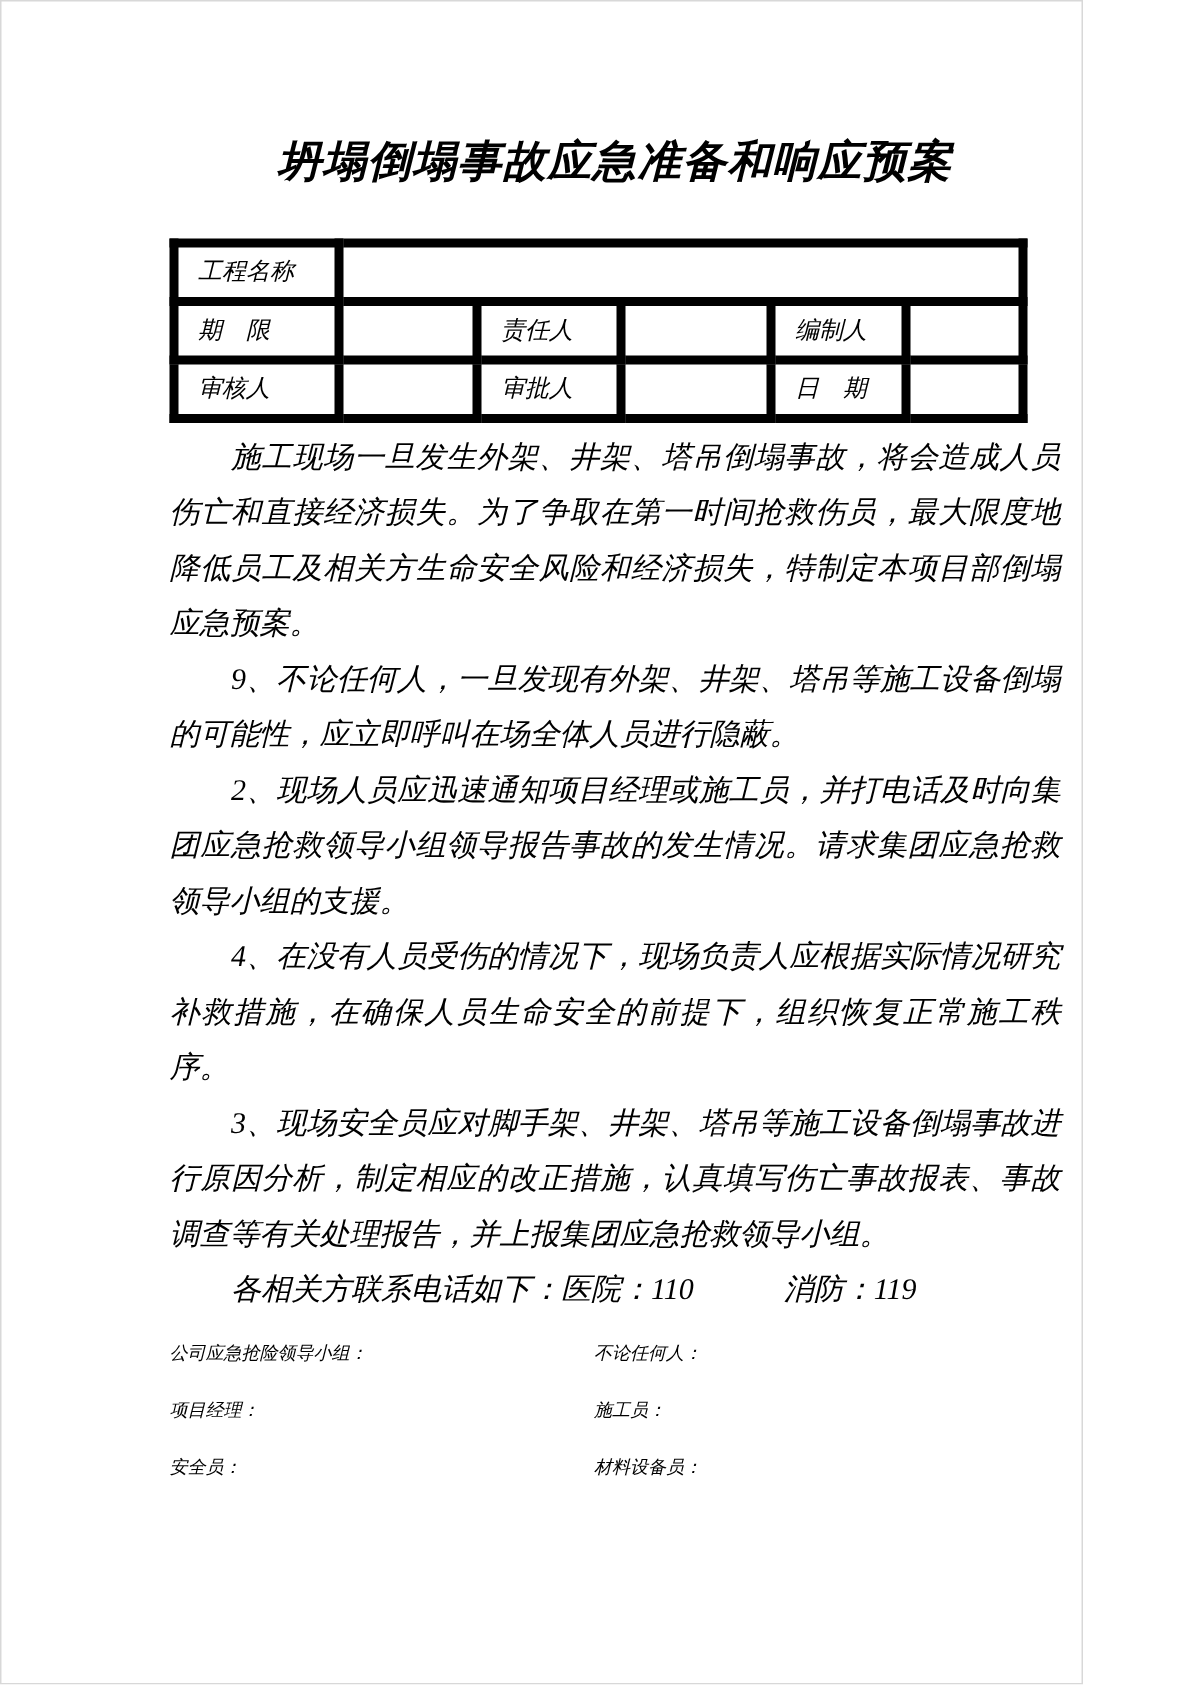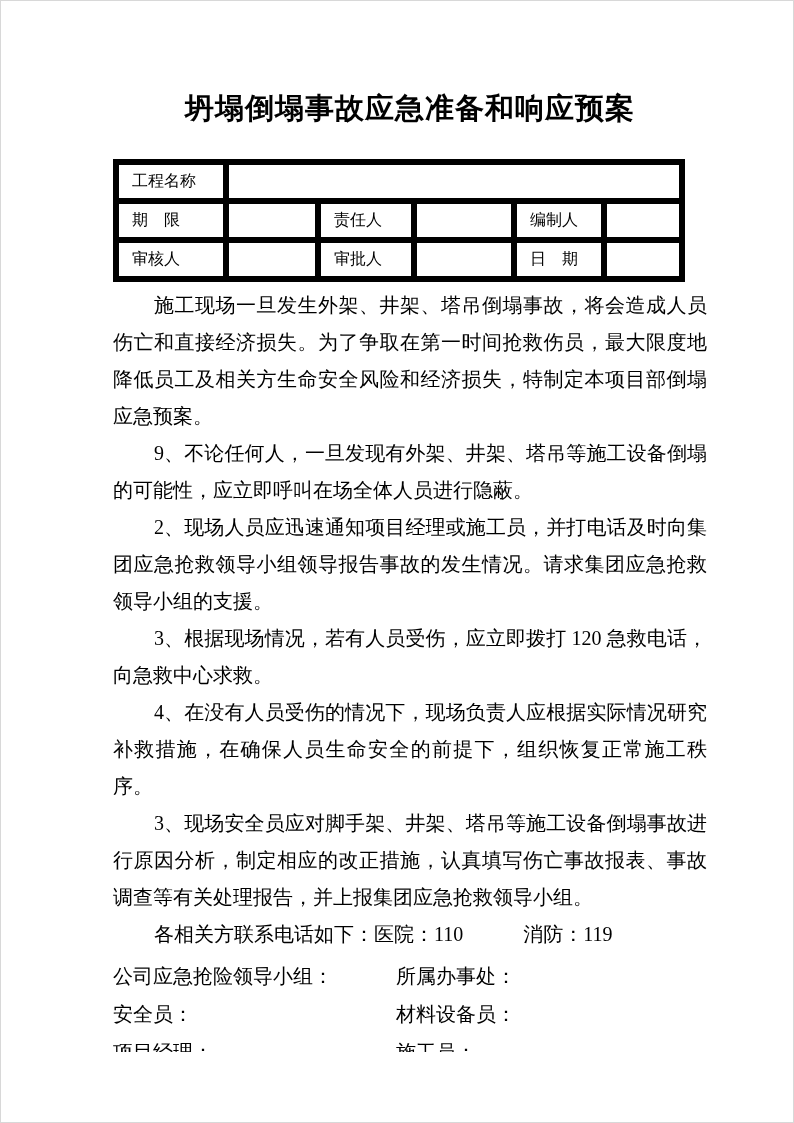--- a/index.html
+++ b/index.html
@@ -4,24 +4,25 @@
 <style>
   * { margin: 0; padding: 0; box-sizing: border-box; }
   html, body { background: #ffffff; }
   body {
     width: 794px; height: 1123px;
     font-family: "Liberation Serif", "DejaVu Serif", serif;
     color: #000000;
   }
   .page {
     position: relative;
-    width: 794px; height: 1123px;
+    width: 722px; height: 1123px;
     background: #ffffff;
     box-shadow: inset 0 0 0 1px #d8d8d8;
     overflow: hidden;
+    font-style: italic;
   }
   
   .content {
     position: absolute; top: 0; left: 0;
     width: 794px; height: 1052px;
     overflow: hidden;
     padding: 88px 87px 0 113px;
   }
   .title {
     font-size: 29px;
@@ -48,21 +49,21 @@
   .doc-body { margin-top: 5px; }
   .para {
     font-size: 20px;
     line-height: 37px;
     text-align: justify;
   }
   .para.indent { text-indent: 41px; }
   .contacts { margin-top: 4px; }
   .contact-row {
     display: flex;
-    font-size: 20px;
+    font-size: 12px;
     line-height: 38px;
   }
   .c-left { flex: 0 0 283px; }
   .c-right { flex: 1; }
 </style>
 </head>
 <body>
 
 <div class="page">
   <div class="content">
@@ -99,36 +100,35 @@
         <td class="label">日　期</td>
         <td class="value"></td>
       </tr>
     </tbody>
       </table>
 
     <div class="doc-body">
       <p class="para indent">施工现场一旦发生外架、井架、塔吊倒塌事故，将会造成人员伤亡和直接经济损失。为了争取在第一时间抢救伤员，最大限度地降低员工及相关方生命安全风险和经济损失，特制定本项目部倒塌应急预案。</p>
       <p class="para indent">9、不论任何人，一旦发现有外架、井架、塔吊等施工设备倒塌的可能性，应立即呼叫在场全体人员进行隐蔽。</p>
       <p class="para indent">2、现场人员应迅速通知项目经理或施工员，并打电话及时向集团应急抢救领导小组领导报告事故的发生情况。请求集团应急抢救领导小组的支援。</p>
-      <p class="para indent">3、根据现场情况，若有人员受伤，应立即拨打 120 急救电话，向急救中心求救。</p>
       <p class="para indent">4、在没有人员受伤的情况下，现场负责人应根据实际情况研究补救措施，在确保人员生命安全的前提下，组织恢复正常施工秩序。</p>
       <p class="para indent">3、现场安全员应对脚手架、井架、塔吊等施工设备倒塌事故进行原因分析，制定相应的改正措施，认真填写伤亡事故报表、事故调查等有关处理报告，并上报集团应急抢救领导小组。</p>
       <p class="para indent">各相关方联系电话如下：医院：110　　　消防：119</p>
     </div>
 
     <div class="contacts">
       <div class="contact-row">
         <span class="c-left">公司应急抢险领导小组：</span>
-        <span class="c-right">所属办事处：</span>
+        <span class="c-right">不论任何人：</span>
+      </div>
+      <div class="contact-row">
+        <span class="c-left">项目经理：</span>
+        <span class="c-right">施工员：</span>
       </div>
       <div class="contact-row">
         <span class="c-left">安全员：</span>
         <span class="c-right">材料设备员：</span>
-      </div>
-      <div class="contact-row">
-        <span class="c-left">项目经理：</span>
-        <span class="c-right">施工员：</span>
       </div>
 
     </div>
 
   </div>
 </div>
 
 </body></html>

